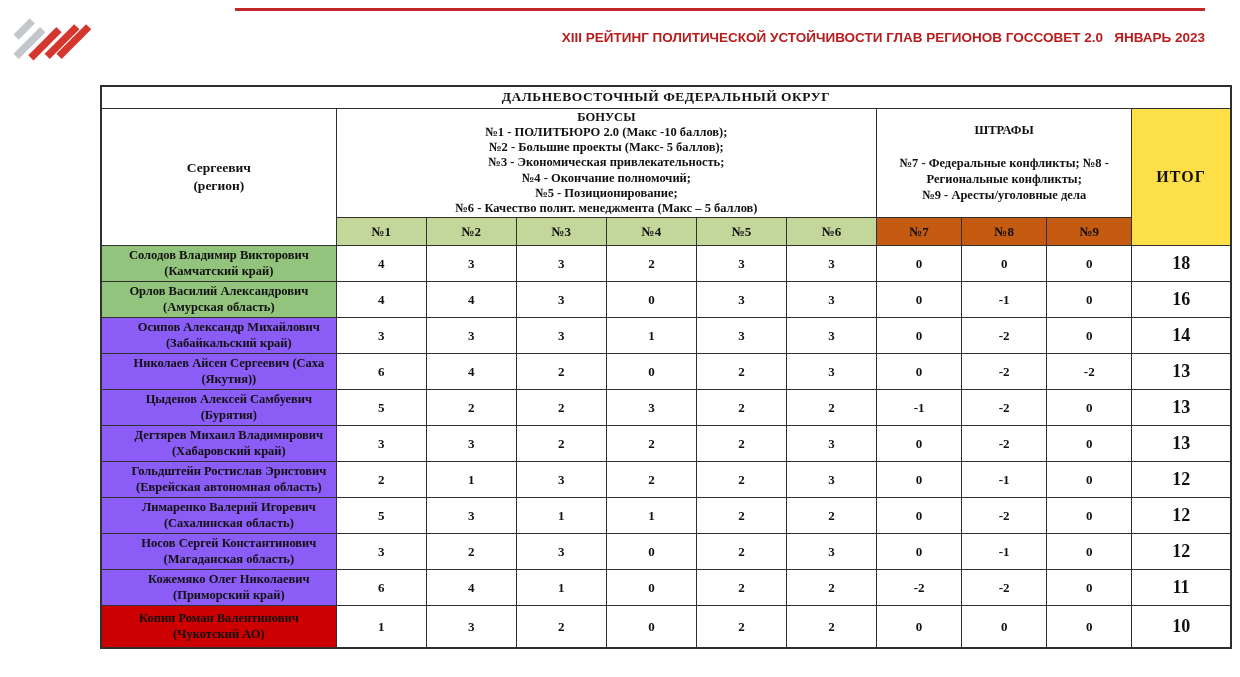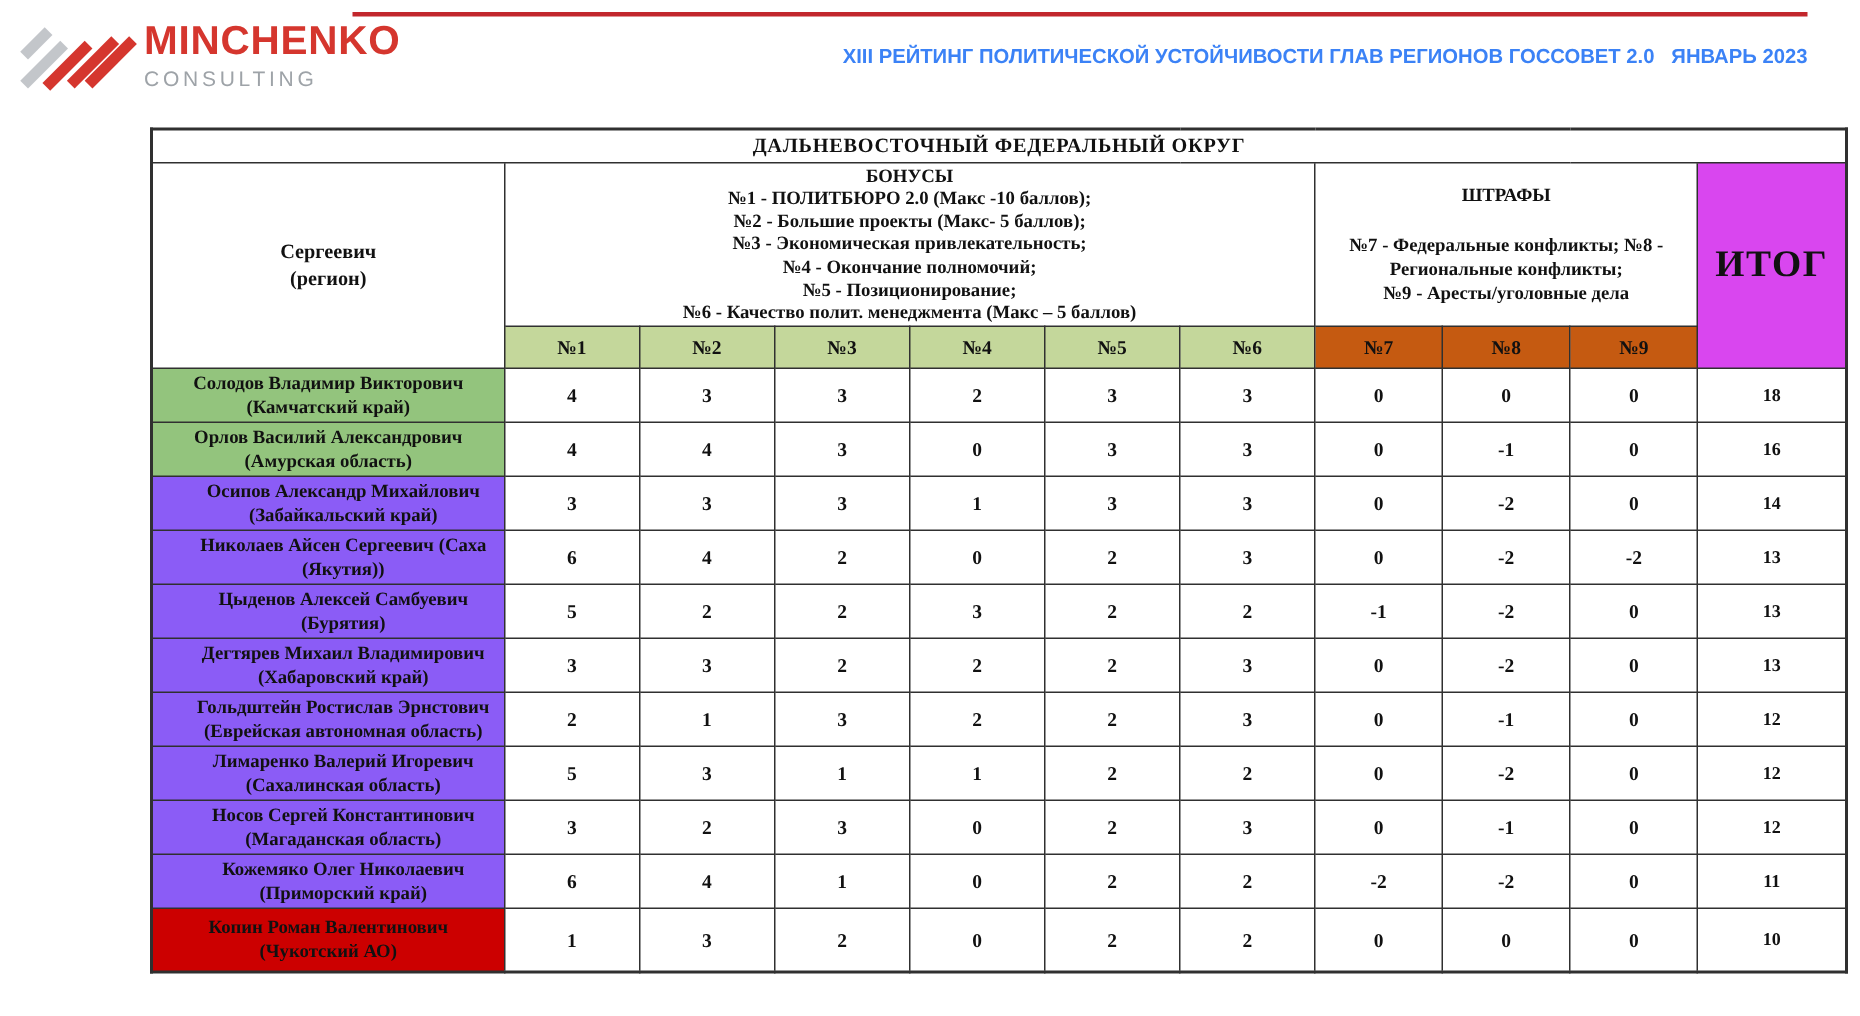--- a/index.html
+++ b/index.html
@@ -16,21 +16,21 @@
   .brand { position: absolute; left: 12px; top: 8px; display: flex; align-items: flex-start; }
   .brand-icon { width: 80px; height: 56px; }
   .brand-text { margin-left: 4px; margin-top: 6px; font-family: "Liberation Sans", sans-serif; }
   .brand-name { color: #d5362e; font-size: 27px; font-weight: 700; letter-spacing: 0.5px; line-height: 1; }
   .brand-sub  { color: #9ea3a8; font-size: 14px; letter-spacing: 2.5px; margin-top: 3px; }
 
   .top-rule { position: absolute; left: 235px; right: 35px; top: 8px; height: 3px; background: #c2272d; }
   .page-title {
     position: absolute; right: 35px; top: 30px;
     font-family: "Liberation Sans", sans-serif;
-    font-weight: 700; font-size: 13.5px; color: #3b82f6;
+    font-weight: 700; font-size: 13.5px; color: #b91c1c;
     white-space: pre;
   }
 
   
   .rating-table {
     position: absolute; left: 100px; top: 85px;
     width: 1132px;
     border-collapse: collapse;
     table-layout: fixed;
     font-family: "Liberation Serif", "DejaVu Serif", serif;
@@ -56,53 +56,49 @@
     background: #ffffff; font-size: 12.5px;
     white-space: pre-line; line-height: 1.22;
     height: 108px; vertical-align: middle; margin-left: 19px;
   }
   .penalties-th {
     background: #ffffff; font-size: 12.5px;
     white-space: pre-line; line-height: 1.3;
     vertical-align: middle; padding: 0 14px;
   }
   .total-th {
-    background: #d946ef; font-size: 25px;
+    background: #fde047; font-size: 16px;
     vertical-align: bottom; padding-bottom: 3px; letter-spacing: 1px;
   }
   .numcols-row th { height: 28px; font-size: 13px; }
   .numcols-row .bonus-col   { background: #c4d79b; }
   .numcols-row .penalty-col { background: #c55a11; }
 
   .data-row { height: 36px; }
   .data-row.tier-red { height: 42px; }
   .name-cell { font-size: 12.5px; line-height: 1.25; padding: 2px 4px; }
   .tier-green  .name-cell, .name-cell.tier-green  { background: #93c47d; }
   .tier-yellow .name-cell, .name-cell.tier-yellow { background: #8b5cf6; padding-left: 23px; }
   .tier-red    .name-cell, .name-cell.tier-red    { background: #cc0000; }
   .score-cell, .total-cell { background: #ffffff; font-size: 13px; }
-  .total-cell { font-size: 12px; }
+  .total-cell { font-size: 18px; }
 </style>
 </head>
 <body>
 
 <div class="page">
 
   <div class="brand">
     <svg class="brand-icon" viewBox="0 0 108 72" xmlns="http://www.w3.org/2000/svg">
       <polygon points="2,34 24,12 31,19 9,41" fill="#c3c6ca"></polygon>
       <polygon points="2,60 38,24 45,31 9,67" fill="#c3c6ca"></polygon>
       <polygon points="22,62 60,24 67,31 29,69" fill="#d5362e"></polygon>
       <polygon points="44,60 84,20 91,27 51,67" fill="#d5362e"></polygon>
       <polygon points="60,60 100,20 107,27 67,67" fill="#d5362e"></polygon>
     </svg>
-    <div class="brand-text">
-      <div class="brand-name">MINCHENKO</div>
-      <div class="brand-sub">CONSULTING</div>
-    </div>
   </div>
 
   <div class="top-rule"></div>
   <div class="page-title">XIII РЕЙТИНГ ПОЛИТИЧЕСКОЙ УСТОЙЧИВОСТИ ГЛАВ РЕГИОНОВ ГОССОВЕТ 2.0   ЯНВАРЬ 2023</div>
 
   <table class="rating-table">
     <colgroup>
       <col style="width:235px">
       <col style="width:90px">
         <col style="width:90px">

